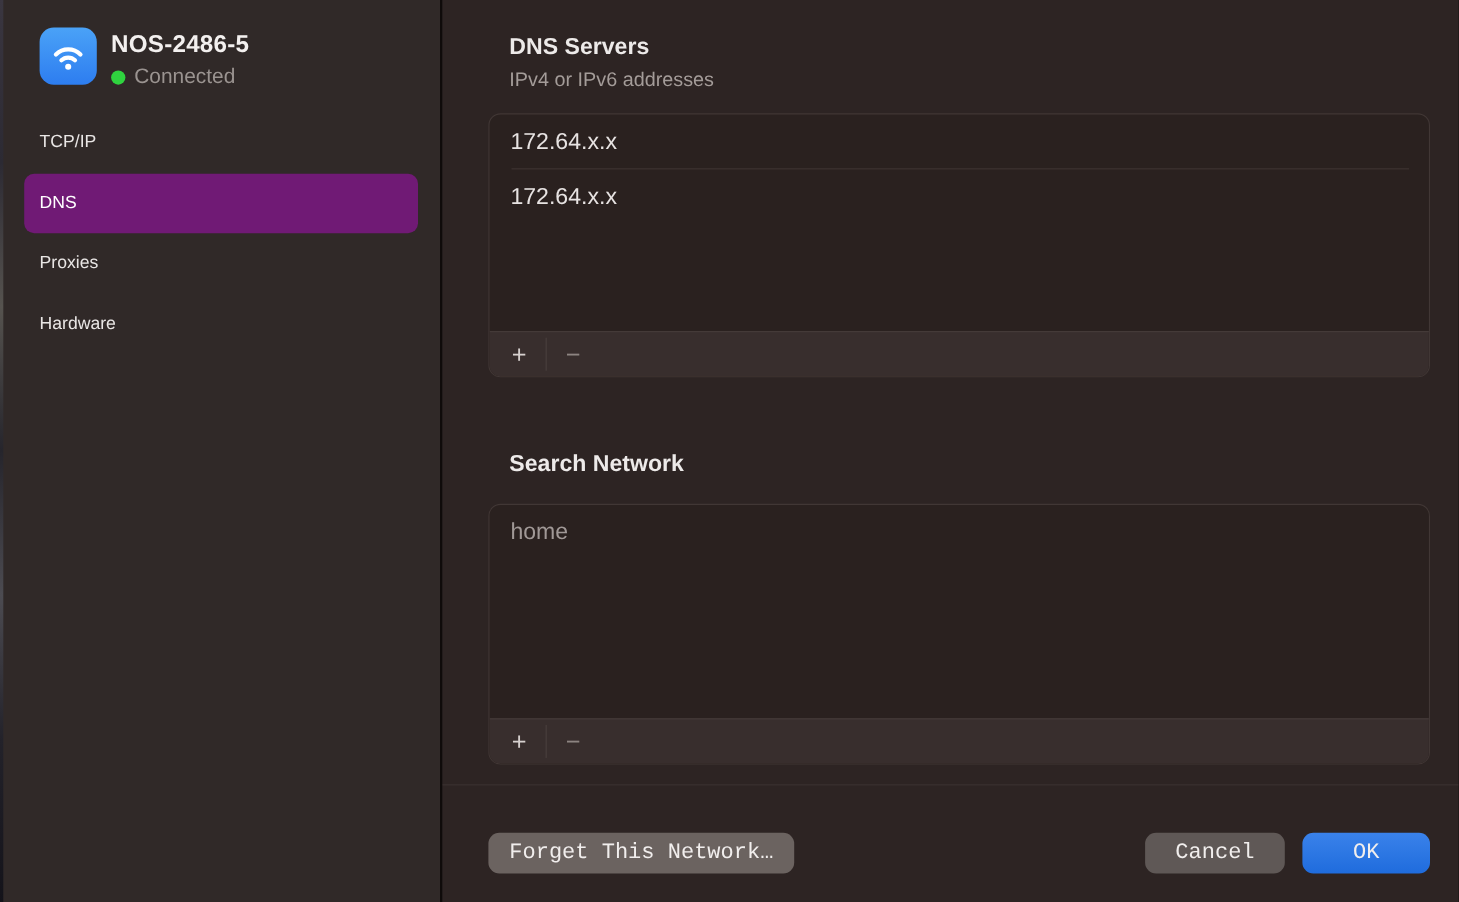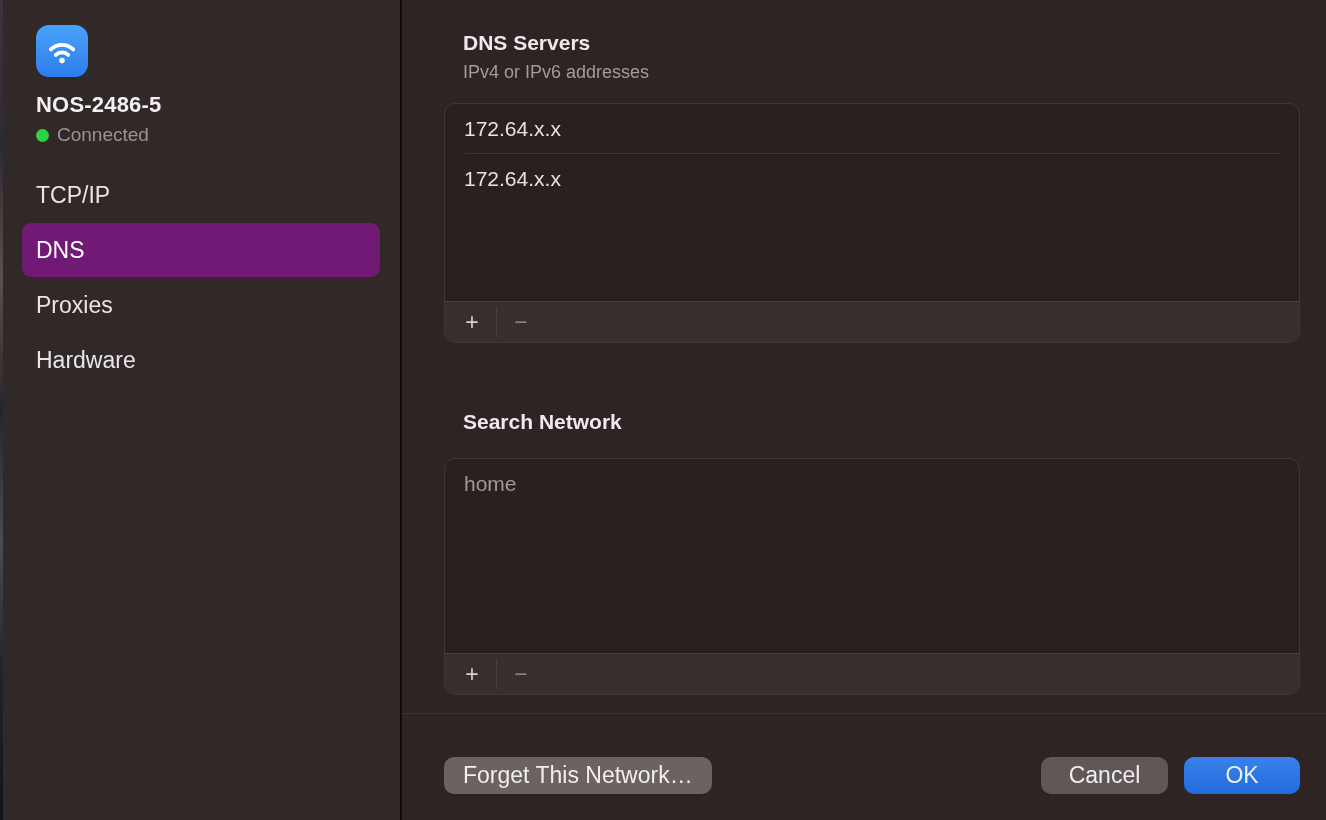--- a/index.html
+++ b/index.html
@@ -9,33 +9,33 @@
   .window{display:flex;width:1326px;height:820px;position:relative;}
 
   
   .edge-strip{position:absolute;left:0;top:0;width:3px;height:820px;z-index:5;
     background:linear-gradient(180deg,#3a3640 0%,#2c2a33 18%,#56534f 34%,#26252c 50%,
                #4c4b51 66%,#23222a 82%,#14131a 100%);}
 
   
   .sidebar{width:402px;box-sizing:border-box;background:#302928;
            border-right:2px solid #0f0b0a;flex:0 0 auto;position:relative;}
-  .net-header{display:flex;align-items:flex-start;padding:25px 0 0 36px;gap:13px;flex-direction:column;}
+  .net-header{display:flex;align-items:flex-start;padding:25px 0 0 36px;gap:13px;}
   .wifi-badge{width:52px;height:52px;border-radius:13px;flex:0 0 auto;
     background:linear-gradient(180deg,#4aa2f7 0%,#2d7df0 100%);
     display:flex;align-items:center;justify-content:center;}
   .net-info{padding-top:2px;}
   .net-name{font-size:22px;font-weight:600;color:#f3f0ef;letter-spacing:.2px;}
   .net-status{display:flex;align-items:center;gap:8px;margin-top:6px;}
   .status-dot{width:13px;height:13px;border-radius:50%;background:#2fd33f;}
   .status-text{font-size:19px;color:#9a9390;}
 
   .side-nav{margin-top:22px;}
   .nav-item{height:54px;margin:1px 20px 1px 22px;display:flex;align-items:center;
-            padding-left:14px;border-radius:9px;font-size:23px;color:#e9e6e5;cursor:default;text-align:right;}
+            padding-left:14px;border-radius:9px;font-size:16px;color:#e9e6e5;cursor:default;text-align:right;}
   .nav-item.selected{background:#701a75;color:#ffffff;}
 
   
   .content{flex:1;box-sizing:border-box;background:#2d2423;padding:0 26px 0 42px;}
   .section-title{font-size:21px;font-weight:700;color:#edeae9;padding-left:19px;
                  line-height:26px;margin:0;}
   .title-dns{padding-top:30px;}
   .section-sub{font-size:18px;color:#a49c99;padding-left:19px;margin:5px 0 0 0;line-height:22px;}
 
   .list-box{margin-top:20px;border:1px solid #413735;border-radius:11px;background:#2a211f;
@@ -54,22 +54,22 @@
           font-family:"Liberation Sans", sans-serif;}
   .pm-plus{color:#d6d0ce;}
   .pm-minus{color:#8d8481;}
   .pm-vsep{width:1px;height:30px;background:#4a403e;margin:0 5px;}
 
   .title-search{margin-top:66px;}
 
   .hsep{height:1px;background:#3b3231;margin:18px -26px 0 -42px;}
 
   .button-row{display:flex;align-items:center;margin-top:43px;}
-  .btn{height:37px;border:none;border-radius:10px;font-size:23px;color:#f1eeed;
-       font-family:Liberation Sans, sans-serif;cursor:pointer;
+  .btn{height:37px;border:none;border-radius:10px;font-size:20px;color:#f1eeed;
+       font-family:Liberation Mono, monospace;cursor:pointer;
        display:flex;align-items:center;justify-content:center;}
   .btn-forget{background:#6b6360;padding:0 19px;}
   .btn-cancel{background:#5f5856;width:127px;}
   .btn-ok{background:linear-gradient(180deg,#3a82ea 0%,#1f6cdd 100%);width:116px;margin-left:16px;}
   .flex-spacer{flex:1;}
 </style>
 </head>
 <body>
 
 <div class="window">

